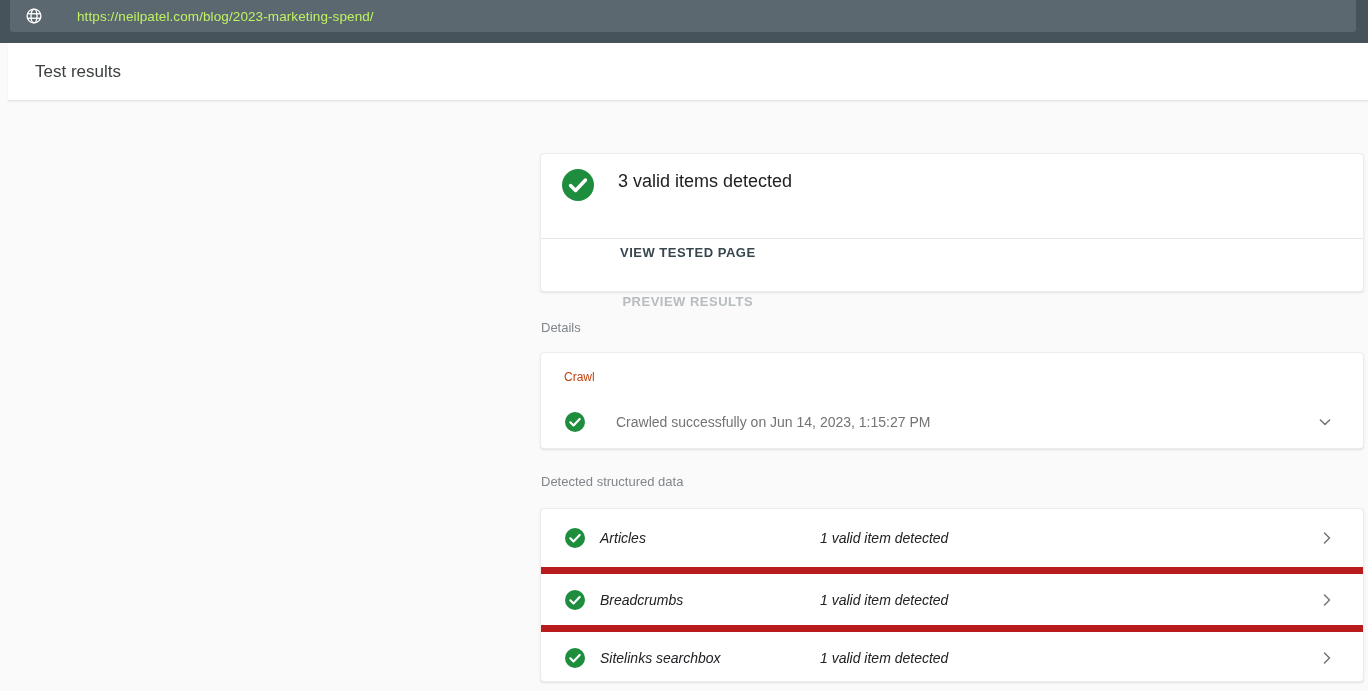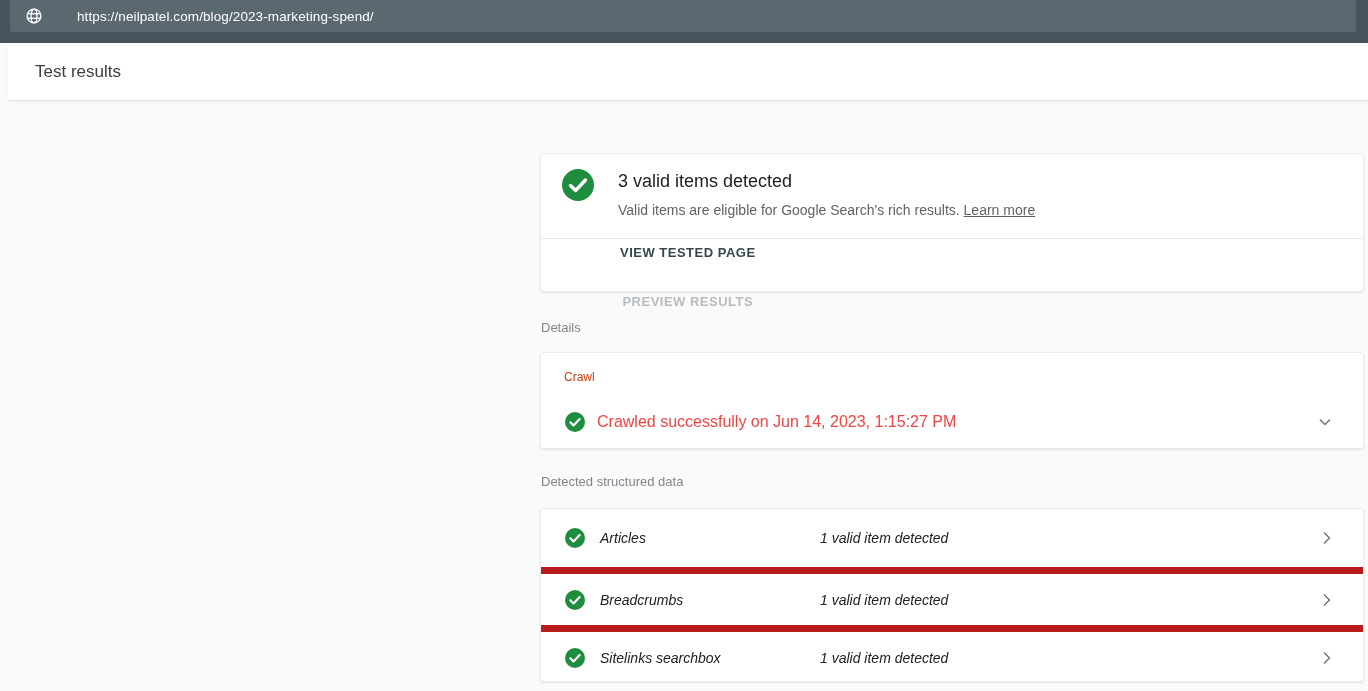--- a/index.html
+++ b/index.html
@@ -16,21 +16,21 @@
     position: absolute; left: 0; top: 0; width: 1368px; height: 43px;
     background: #47535b;
   }
   .urlbar {
     position: absolute; left: 10px; right: 12px; top: 0; height: 32px;
     background: #5c6870; border-radius: 0 0 3px 3px;
     display: flex; align-items: center;
   }
   .urlbar .globe { margin-left: 15px; width: 18px; height: 18px; flex: 0 0 auto; }
   .urlbar .url-text {
-    margin-left: 34px; color: #ffffff; font-size: 13.5px; letter-spacing: 0.1px;
+    margin-left: 34px; color: #bef264; font-size: 13.5px; letter-spacing: 0.1px;
     white-space: nowrap;
   }
 
   
   .page-header {
     position: absolute; left: 8px; top: 43px; width: 1368px; height: 58px;
     background: #ffffff; border-bottom: 1px solid #e3e3e3;
     box-shadow: 0 1px 2px rgba(0,0,0,0.05);
     display: flex; align-items: center;
   }
@@ -74,21 +74,21 @@
     font-size: 13px; font-weight: 700; letter-spacing: 0.5px;
     color: #37474f; padding: 6px 2px;
   }
   .action-btn.disabled { color: #b7bcbf; cursor: default; }
 
   
   .crawl-card { top: 352px; height: 97px; cursor: pointer; }
   .crawl-label { position: absolute; left: 23px; top: 17px; font-size: 12px; color: #c2410c; }
   .crawl-row { position: absolute; left: 0; right: 0; top: 50px; height: 38px; display: flex; align-items: center; }
   .small-check { width: 20px; height: 20px; margin-left: 24px; flex: 0 0 auto; }
-  .crawl-status { margin-left: 12px; font-size: 16px; color: #ef4444; }
+  .crawl-status { margin-left: 31px; font-size: 14px; color: #737373; }
   .chev { width: 20px; height: 20px; flex: 0 0 auto; }
   .crawl-row .chev { position: absolute; right: 28px; }
 
   
   .sd-card { top: 508px; height: 174px; }
   .sd-row {
     position: relative; height: 58px;
     display: flex; align-items: center; cursor: pointer; font-style: italic;
   }
   .sd-row + .sd-row { border-top: 7px solid #b91c1c; }
@@ -132,24 +132,20 @@
 <div class="page-header">
   <span class="title">Test results</span>
 </div>
 
 <div class="card summary-card">
   <div class="summary-top">
     <svg class="big-check" viewBox="0 0 24 24">
         <use href="#check-circle"></use>
       </svg>
     <div class="summary-title">3 valid items detected</div>
-    <div class="summary-sub">
-      <span>Valid items are eligible for Google Search's rich results.</span>
-      <a>Learn more</a>
-    </div>
   </div>
   <div class="summary-divider"></div>
   <div class="summary-actions">
     <button class="action-btn">VIEW TESTED PAGE</button>
     <button class="action-btn disabled">PREVIEW RESULTS</button>
   </div>
 </div>
 
 <div class="section-label" style="top:320px">Details</div>
 

